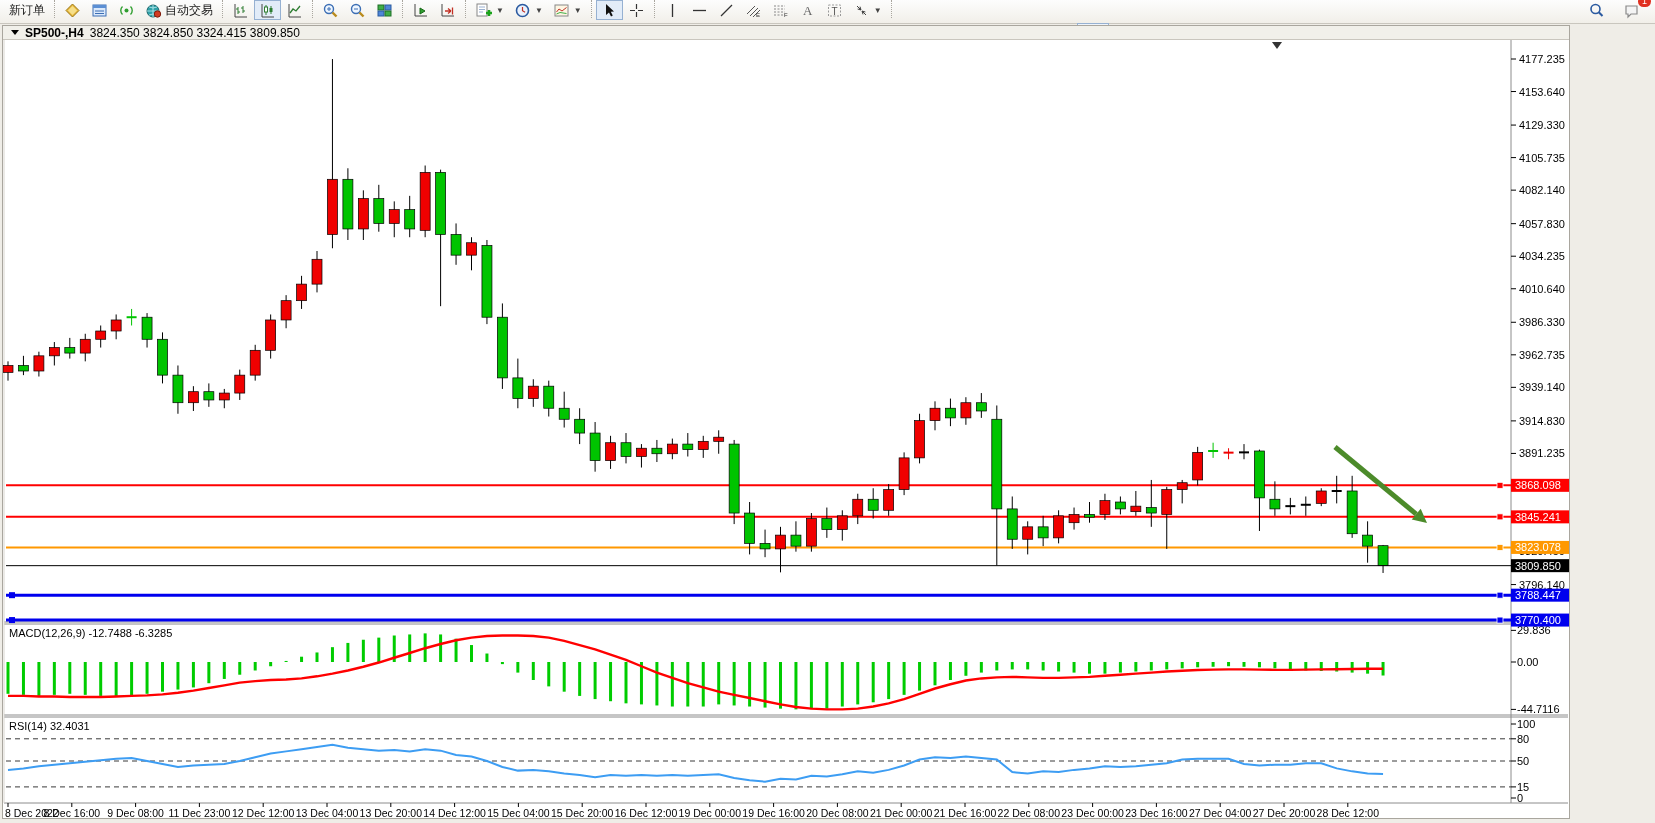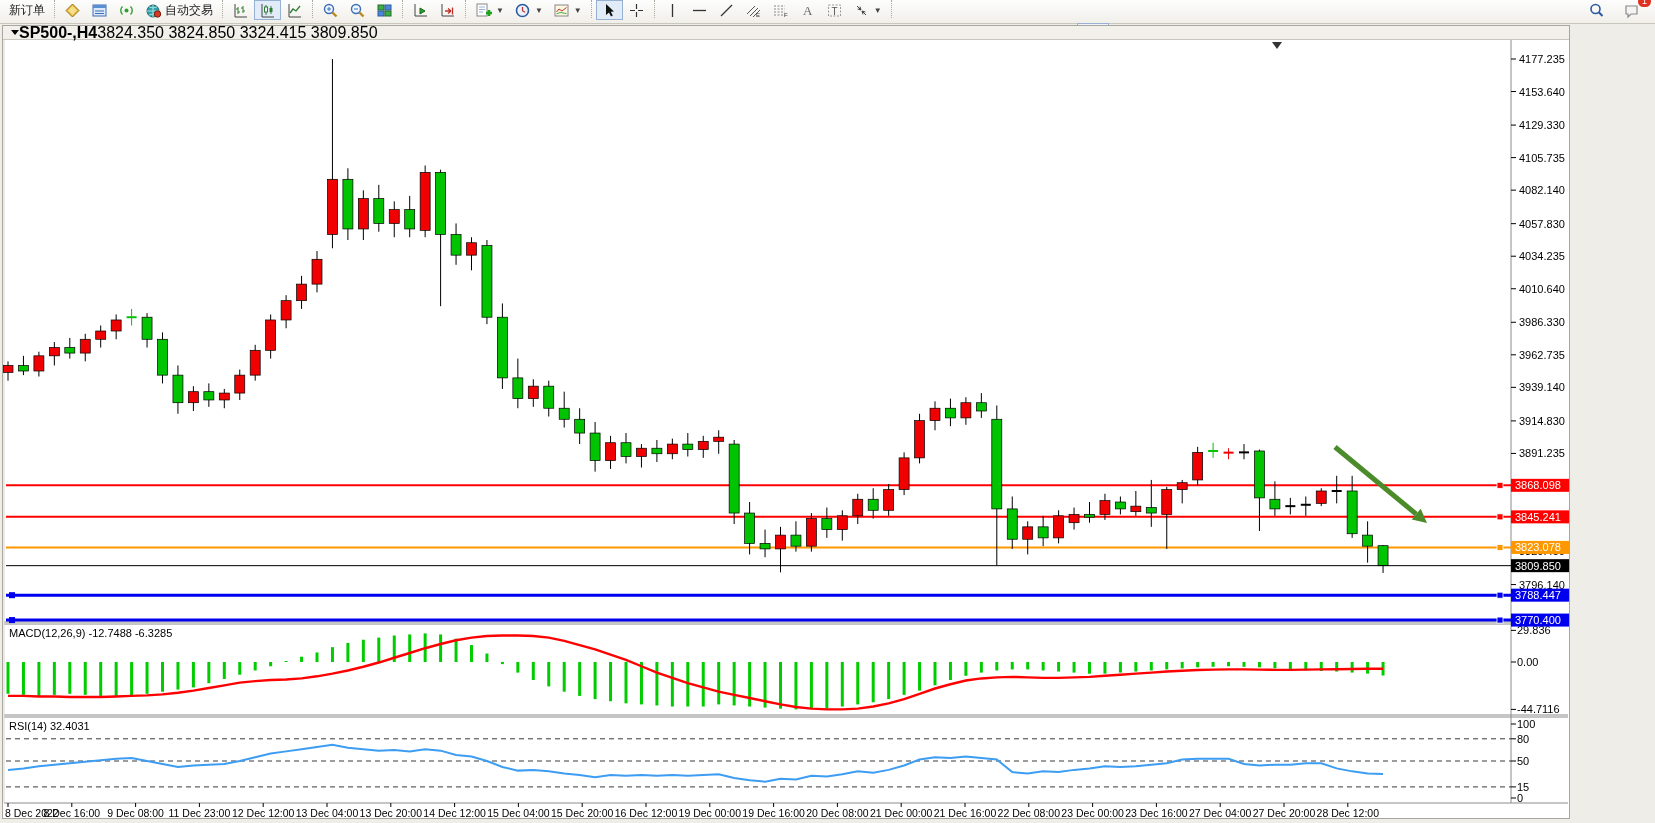--- a/index.html
+++ b/index.html
@@ -19,21 +19,21 @@
   .tf-btn.active { border:1px solid #96b1d2; background:#eef4fb;font-style:italic; }
   #tb-right { margin-left:auto; display:flex; align-items:center; gap:8px; padding-right:6px; }
   .badge { position:absolute; top:-5px; right:-7px; background:#e03020; color:#fff;
     border-radius:8px; font-size:9px; padding:0 4px; line-height:11px; }
   .icon16 { width:17px; height:17px; display:block; }
   
   #chart-window { position:absolute; left:2px; top:25px; width:1568px; height:794px;
     background:#fff; border:1px solid #a9a69e; }
   #win-titlebar { position:absolute; left:0; top:0; width:100%; height:14px;
     background:#f1f0ea; border-bottom:1px solid #c9c6be; display:flex;
-    align-items:center; font-size:16px; color:#000; padding-left:4px; }
+    align-items:center; font-size:12px; color:#000; padding-left:4px; gap:6px; }
   #win-caret { width:0; height:0; border-left:4px solid transparent;
     border-right:4px solid transparent; border-top:5px solid #000; margin-left:4px; }
   #chart-svg { position:absolute; left:0; top:14px; }
 </style>
 </head>
 <body>
 
 <div id="toolbar">
   <div class="tb-btn">
     <span>新订单</span>

